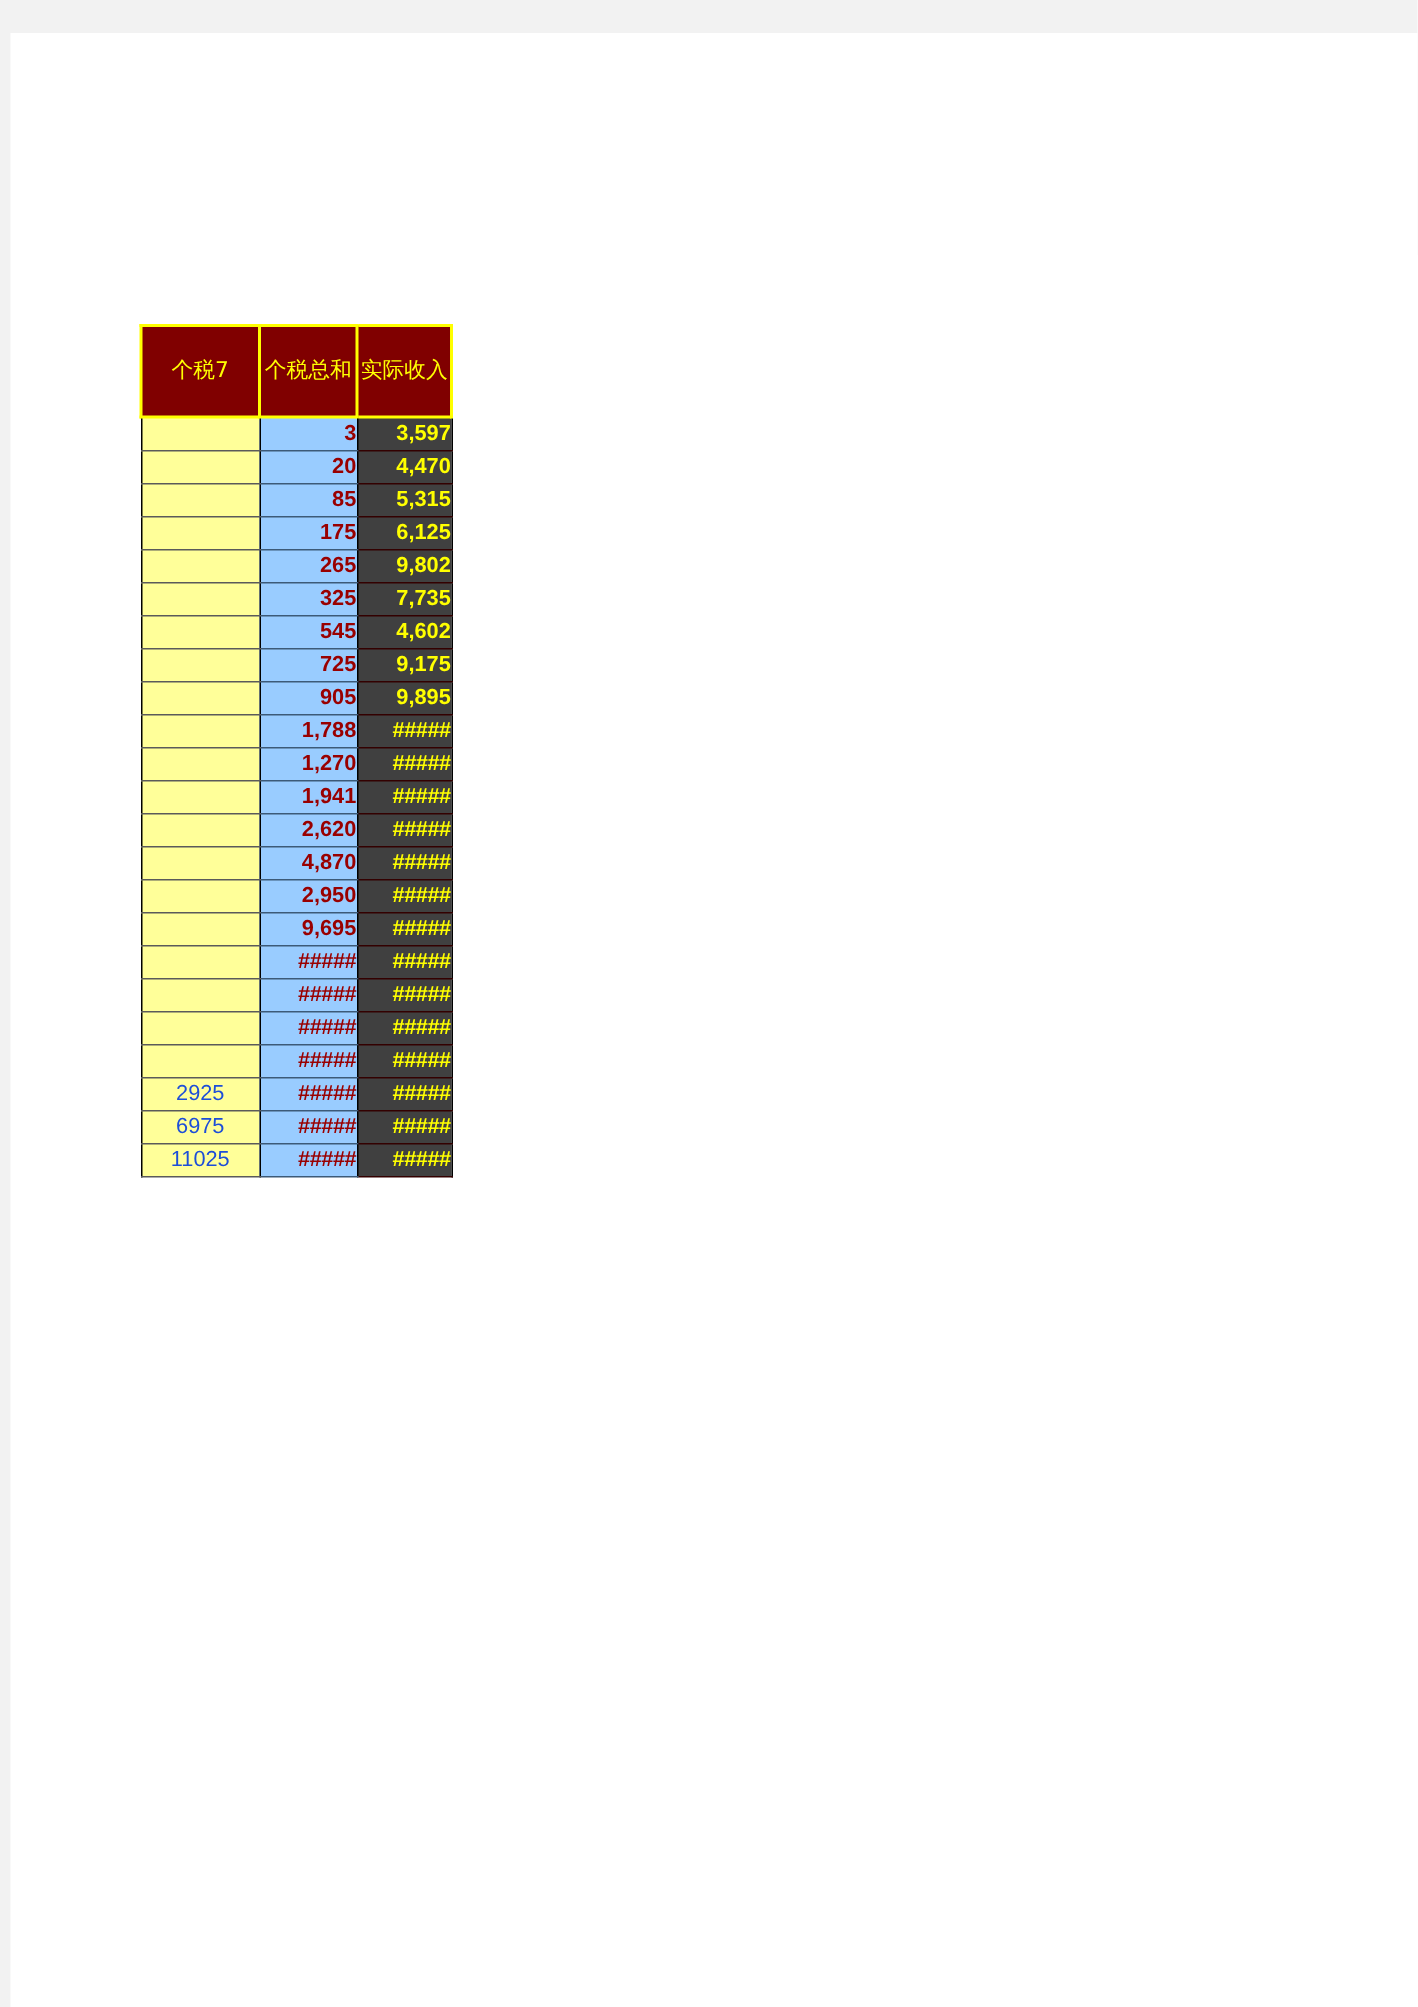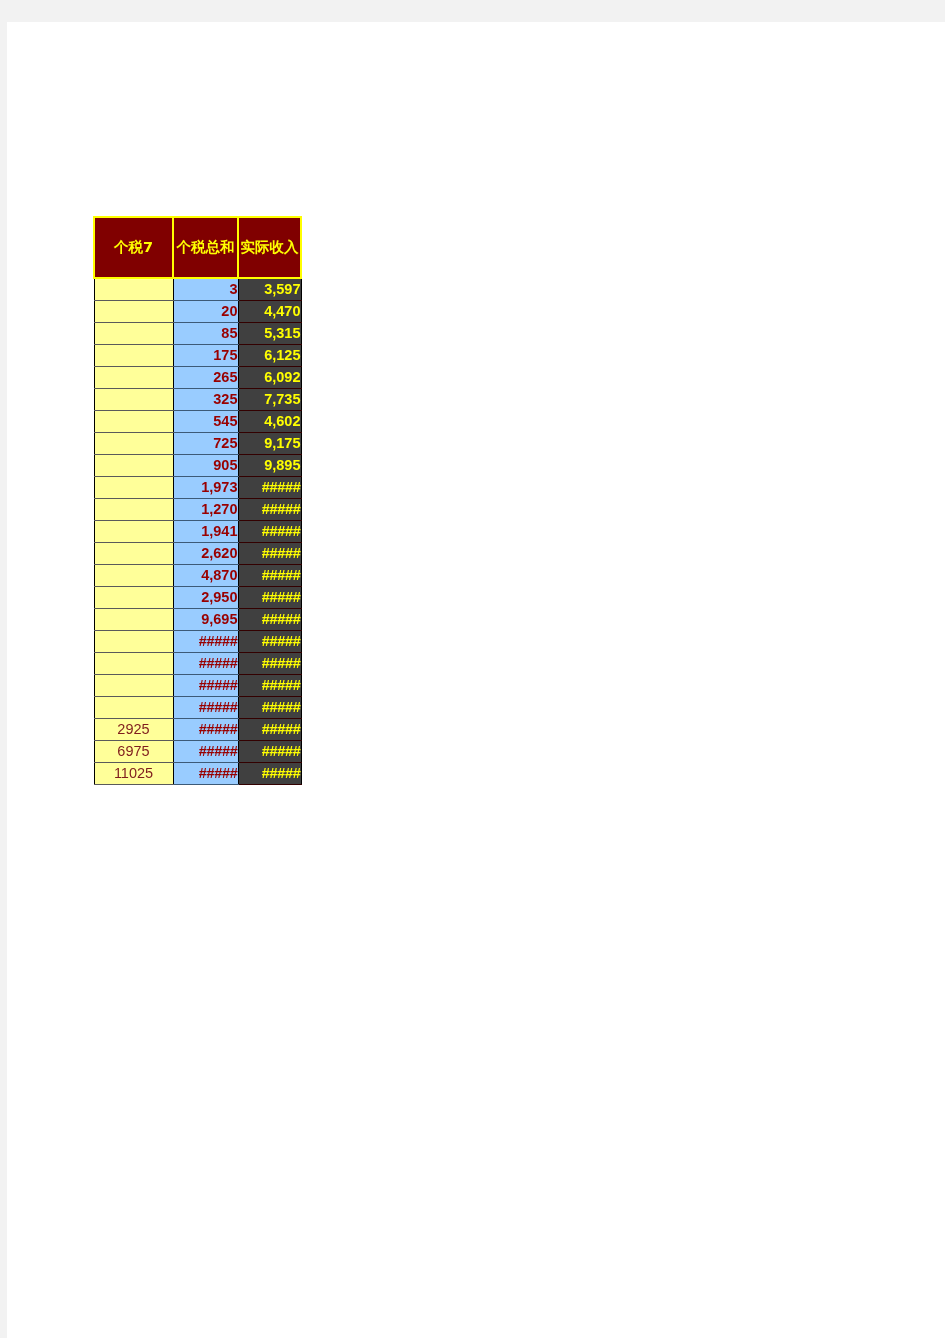--- a/index.html
+++ b/index.html
@@ -37,38 +37,38 @@
   .col-w1 { width: 79px; }
   .col-w2 { width: 65px; }
   .col-w3 { width: 63px; }
 
   
   .hdr-row th {
     height: 61px;
     background: #800000;
     color: #ffff00;
     font-size: 14.5px;
-    font-weight: bold;
+    font-weight: normal;
     line-height: 1.06;
     text-align: center;
     vertical-align: middle;
     border: 2px solid #ffff00;
     font-family: "DejaVu Sans", "Liberation Sans", sans-serif;
     letter-spacing: 0px;
     word-break: break-all;
   }
   .hdr-row th.hdr-first {
     font-size: 14.5px;
   }
 
   
   .cell-tax {
     height: 22px;
     background: #ffff99;
-    color: #7f1d1d;
+    color: #1d4ed8;
     font-size: 14.5px;
     text-align: center;
     vertical-align: middle;
     border: 1px solid #000000;
     border-top-color: #5a5a5a;
     border-bottom-color: #5a5a5a;
   }
   .cell-sum {
     height: 22px;
     background: #99ccff;
@@ -136,21 +136,21 @@
           <td class="cell-income">5,315</td>
         </tr>
         <tr>
           <td class="cell-tax"></td>
           <td class="cell-sum">175</td>
           <td class="cell-income">6,125</td>
         </tr>
         <tr>
           <td class="cell-tax"></td>
           <td class="cell-sum">265</td>
-          <td class="cell-income">6,092</td>
+          <td class="cell-income">9,802</td>
         </tr>
         <tr>
           <td class="cell-tax"></td>
           <td class="cell-sum">325</td>
           <td class="cell-income">7,735</td>
         </tr>
         <tr>
           <td class="cell-tax"></td>
           <td class="cell-sum">545</td>
           <td class="cell-income">4,602</td>
@@ -160,21 +160,21 @@
           <td class="cell-sum">725</td>
           <td class="cell-income">9,175</td>
         </tr>
         <tr>
           <td class="cell-tax"></td>
           <td class="cell-sum">905</td>
           <td class="cell-income">9,895</td>
         </tr>
         <tr>
           <td class="cell-tax"></td>
-          <td class="cell-sum">1,973</td>
+          <td class="cell-sum">1,788</td>
           <td class="cell-income hashes">#####</td>
         </tr>
         <tr>
           <td class="cell-tax"></td>
           <td class="cell-sum">1,270</td>
           <td class="cell-income hashes">#####</td>
         </tr>
         <tr>
           <td class="cell-tax"></td>
           <td class="cell-sum">1,941</td>

